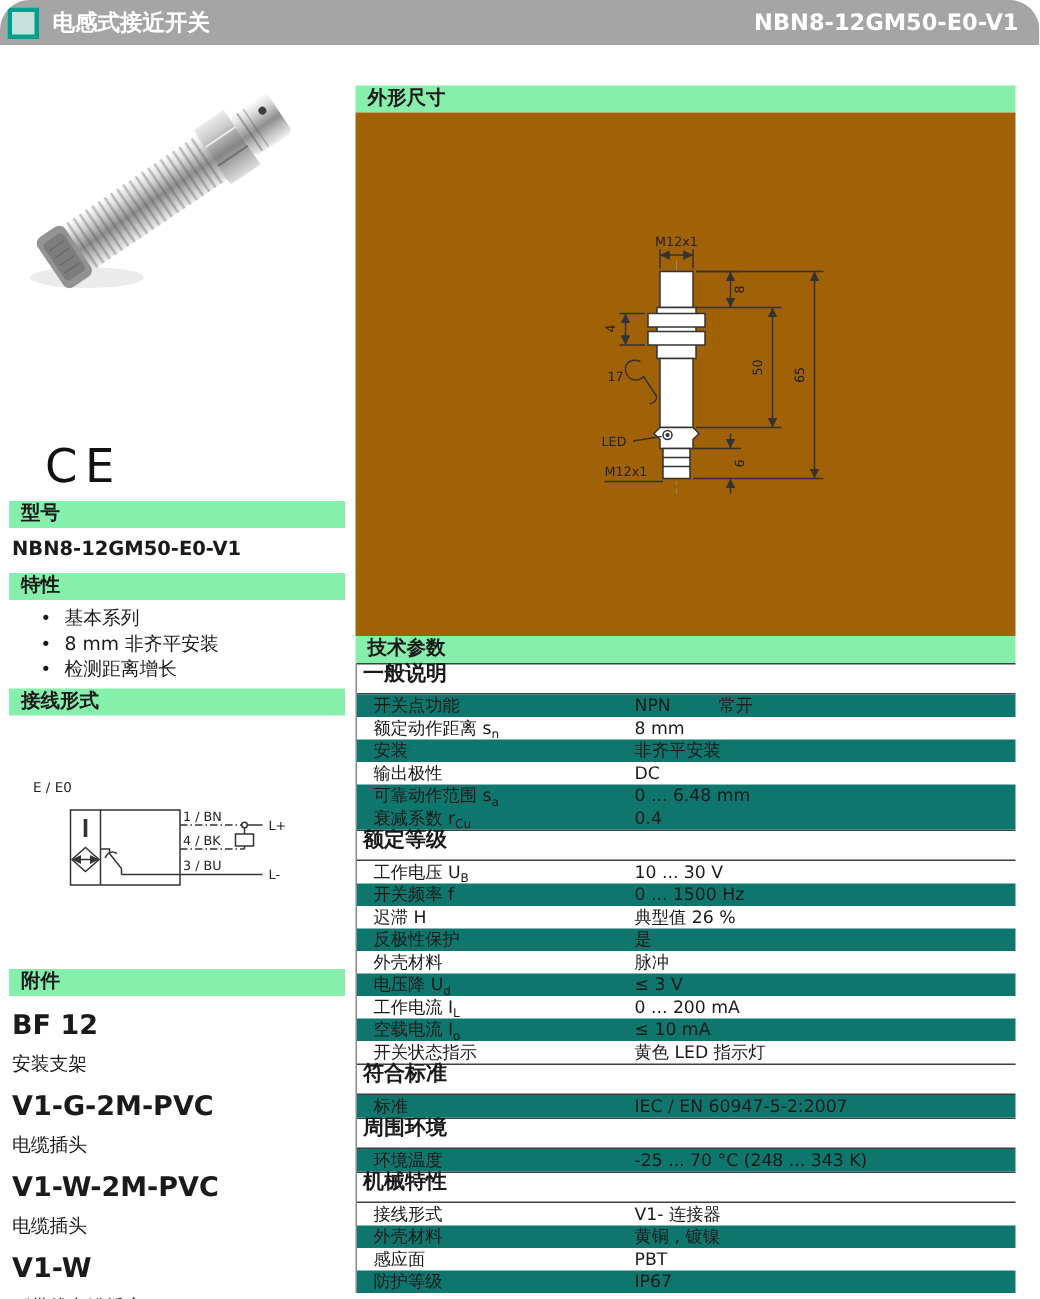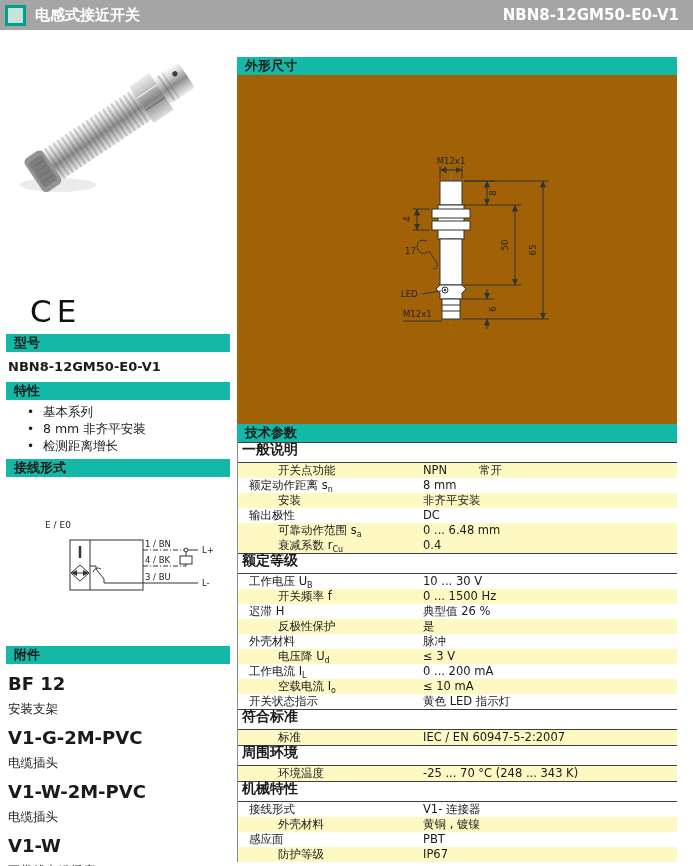--- a/index.html
+++ b/index.html
@@ -1,57 +1,57 @@
 <!DOCTYPE html>
 <html><head>
 <meta charset="utf-8">
 <style>
   html,body{margin:0;padding:0;background:#fff;}
   .page{position:relative;width:693px;height:866px;background:#fff;overflow:hidden;
-        font-family:"DejaVu Sans","Liberation Sans",sans-serif;color:#1a1a1a;}
+        font-family:"DejaVu Sans","Liberation Sans",sans-serif;color:#1a1a1a;border-radius:20px;}
 
   
   .topbar{position:absolute;left:0;top:0;width:693px;height:30px;background:#a5a5a5;
           display:flex;align-items:center;}
   .brand-icon{width:21px;height:21px;margin-left:5px;background:#c5e3da;
               border:3px solid #00a08f;box-sizing:border-box;}
   .topbar-title{color:#fff;font-weight:bold;font-size:15px;margin-left:9px;flex:1;}
   .topbar-model{color:#fff;font-weight:bold;font-size:15px;margin-right:14px;}
 
   
-  .sec-bar{height:18px;line-height:18px;background:#14b8a6;font-weight:bold;
+  .sec-bar{height:18px;line-height:18px;background:#86efac;font-weight:bold;
            font-size:13px;padding-left:8px;box-sizing:border-box;}
 
   
   .left-col{position:absolute;left:6px;top:45px;width:224px;}
   .ce{font-size:31px;letter-spacing:5px;margin:16px 0 0 24px;color:#111;height:32px;}
   .model-value{font-weight:bold;font-size:13px;margin:7px 0 8px 2px;}
   .features{list-style:none;margin:4px 0 0 0;padding:0;}
   .features li{font-size:12.5px;line-height:16px;padding-left:37px;position:relative;margin-bottom:1px;}
   .features li .bullet{position:absolute;left:21px;top:0;font-size:12px;}
-  .wiring-wrap{margin:38px 0 0 32px;}
+  .wiring-wrap{margin:38px 0 0 9px;}
   .acc-list{margin-top:4px;}
   .acc-model{font-weight:bold;font-size:18px;margin:9px 0 0 2px;}
   .acc-desc{font-size:12.5px;margin:7px 0 0 2px;}
   .mt-model{margin-top:9px;}
   .mt-feat{margin-top:5px;}
   .mt-conn{margin-top:5px;}
   .mt-acc{margin-top:42px;}
 
   
   .right-col{position:absolute;left:237px;top:57px;width:440px;}
   .dims-area{position:relative;width:440px;height:349px;background:#a16207;}
   .dims-svg{position:absolute;left:160px;top:78px;}
 
   
   .tech-table{border-left:1px solid #8a8a8a;}
   .tgroup{font-weight:bold;font-size:14px;height:21px;line-height:13px;padding-left:4px;
           border-top:1px solid #3f3f3f;border-bottom:1px solid #3f3f3f;box-sizing:border-box;}
   .trow{position:relative;height:15px;line-height:15px;font-size:11.5px;}
-  .trow.shaded{background:#fef9c3;padding-left:29px;}
+  .trow.shaded{background:#0f766e;}
   .tlabel{padding-left:11px;}
   .tlabel sub{font-size:8px;}
   .tvalue{position:absolute;left:185px;top:0;}
   .tvalue2{position:absolute;left:241px;top:0;}
 
   svg text{font-family:"DejaVu Sans","Liberation Sans",sans-serif;}
 </style>
 </head>
 <body>
 

